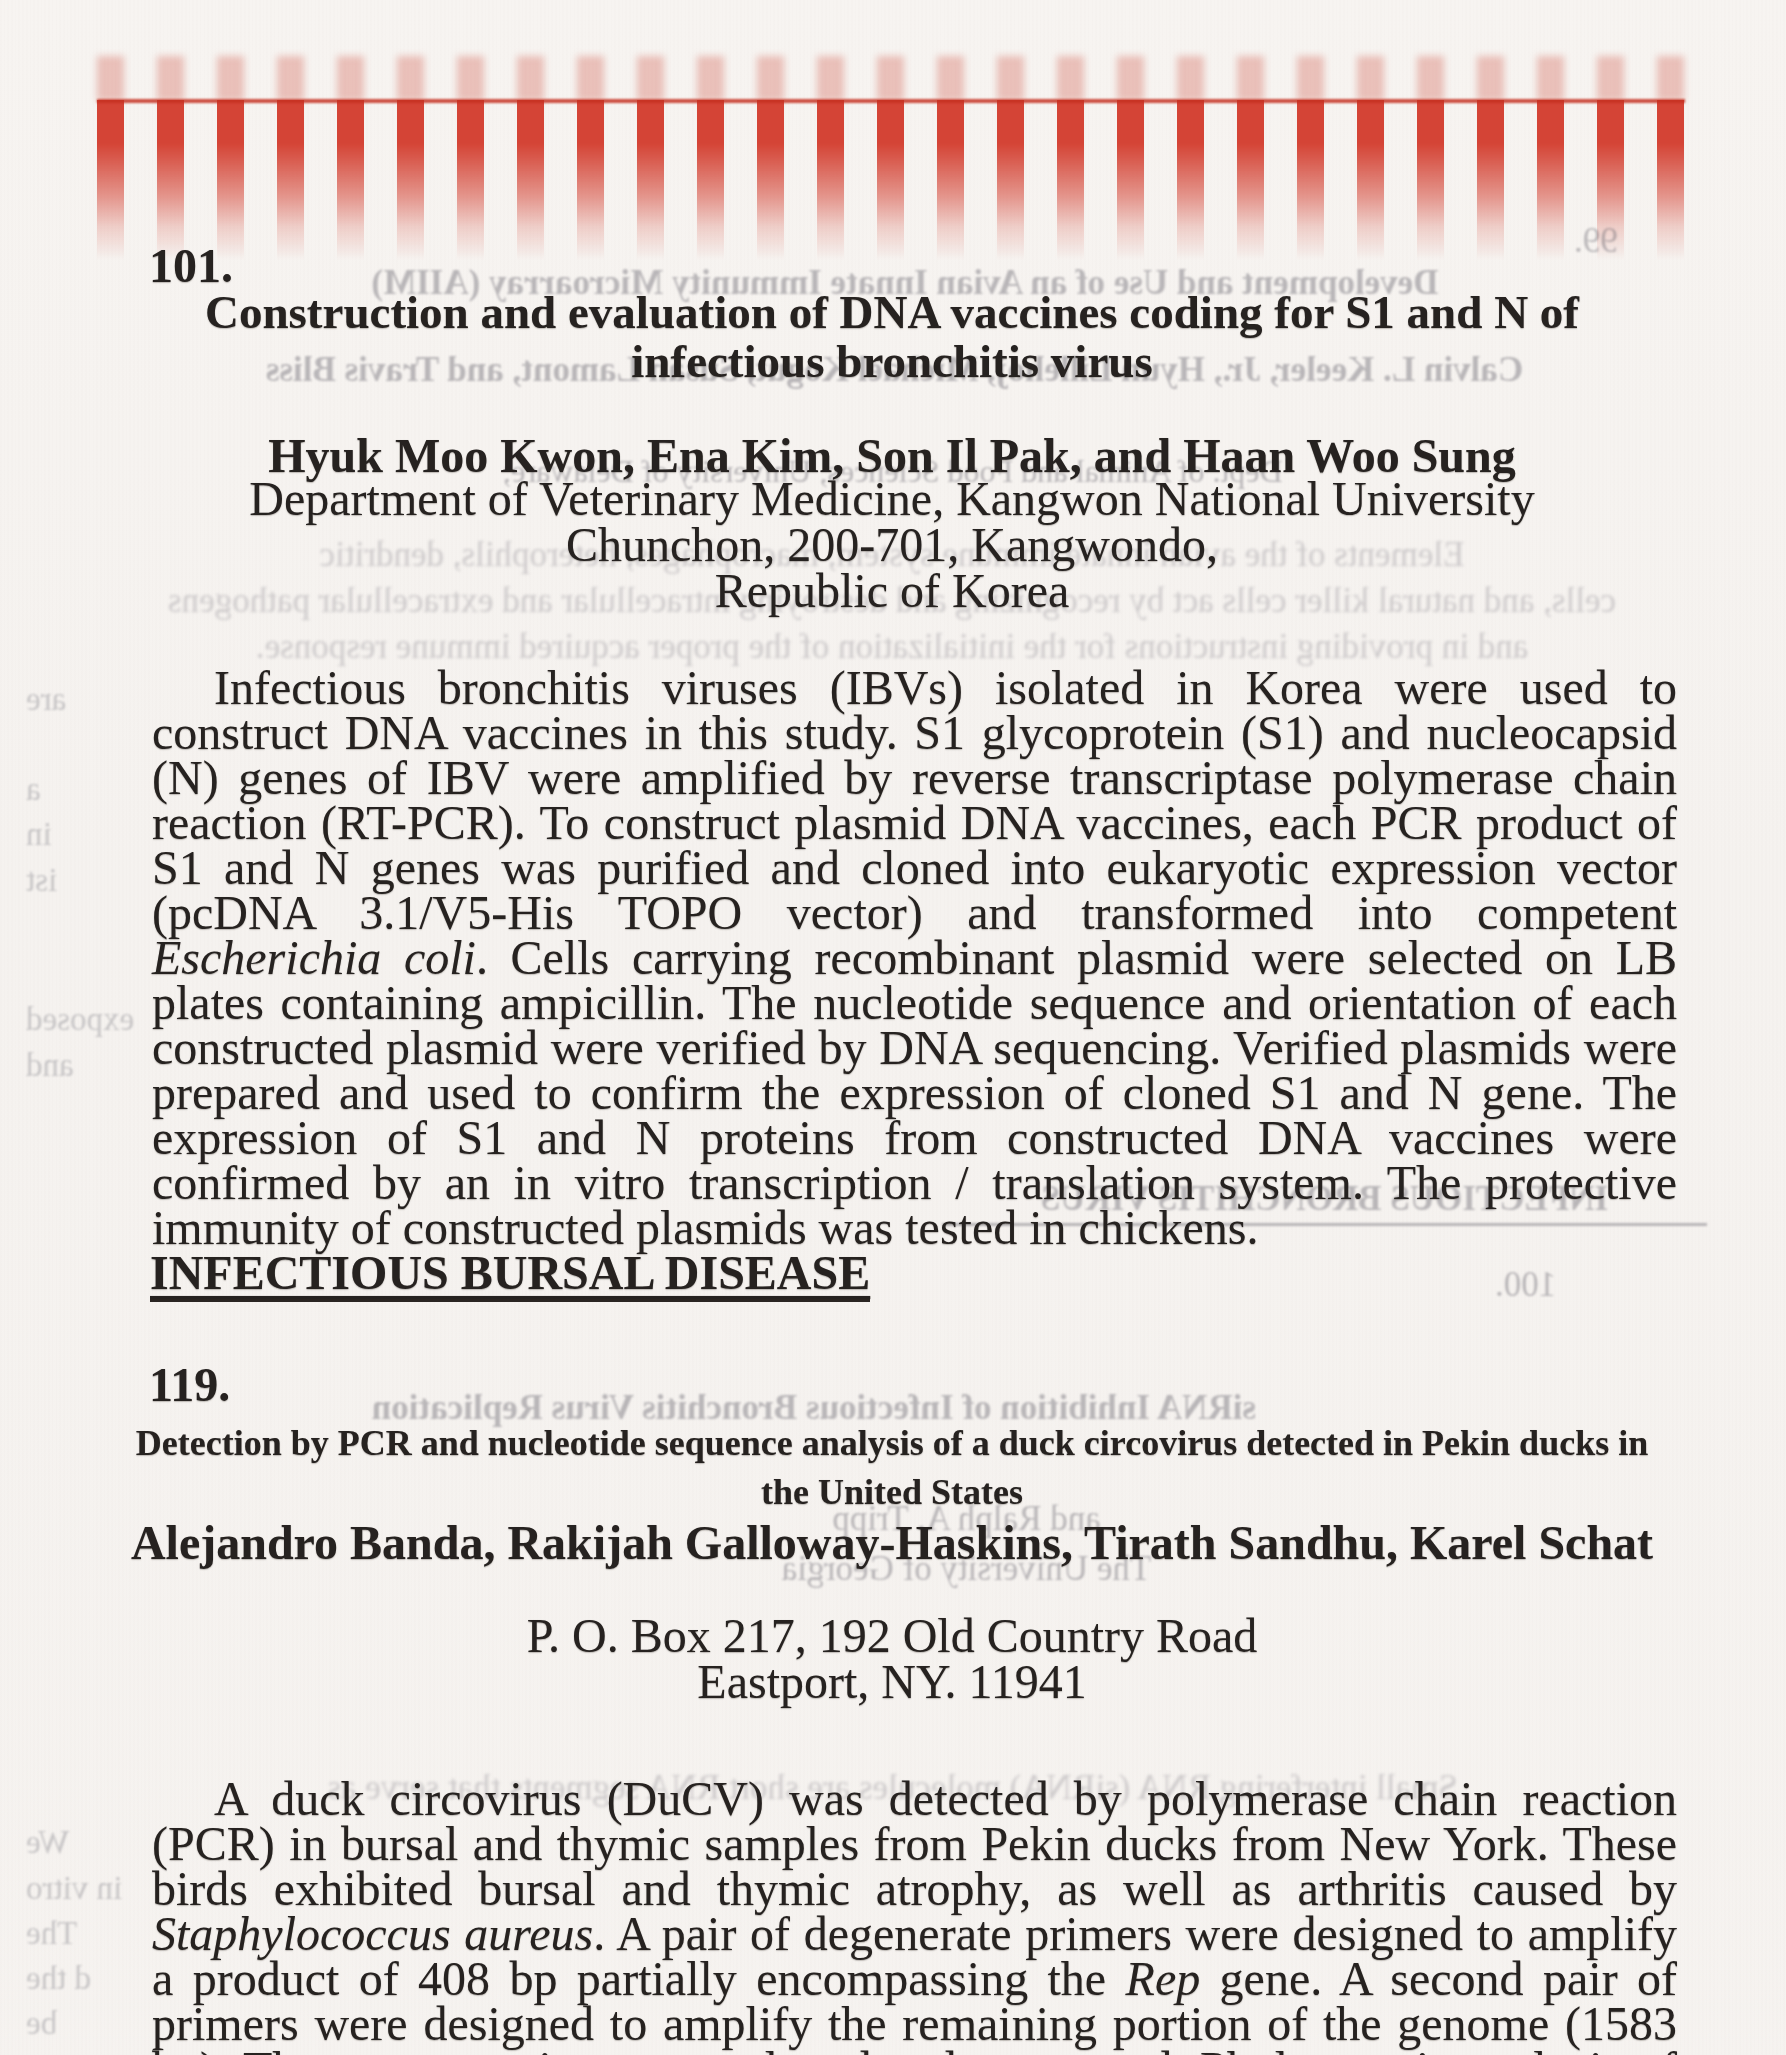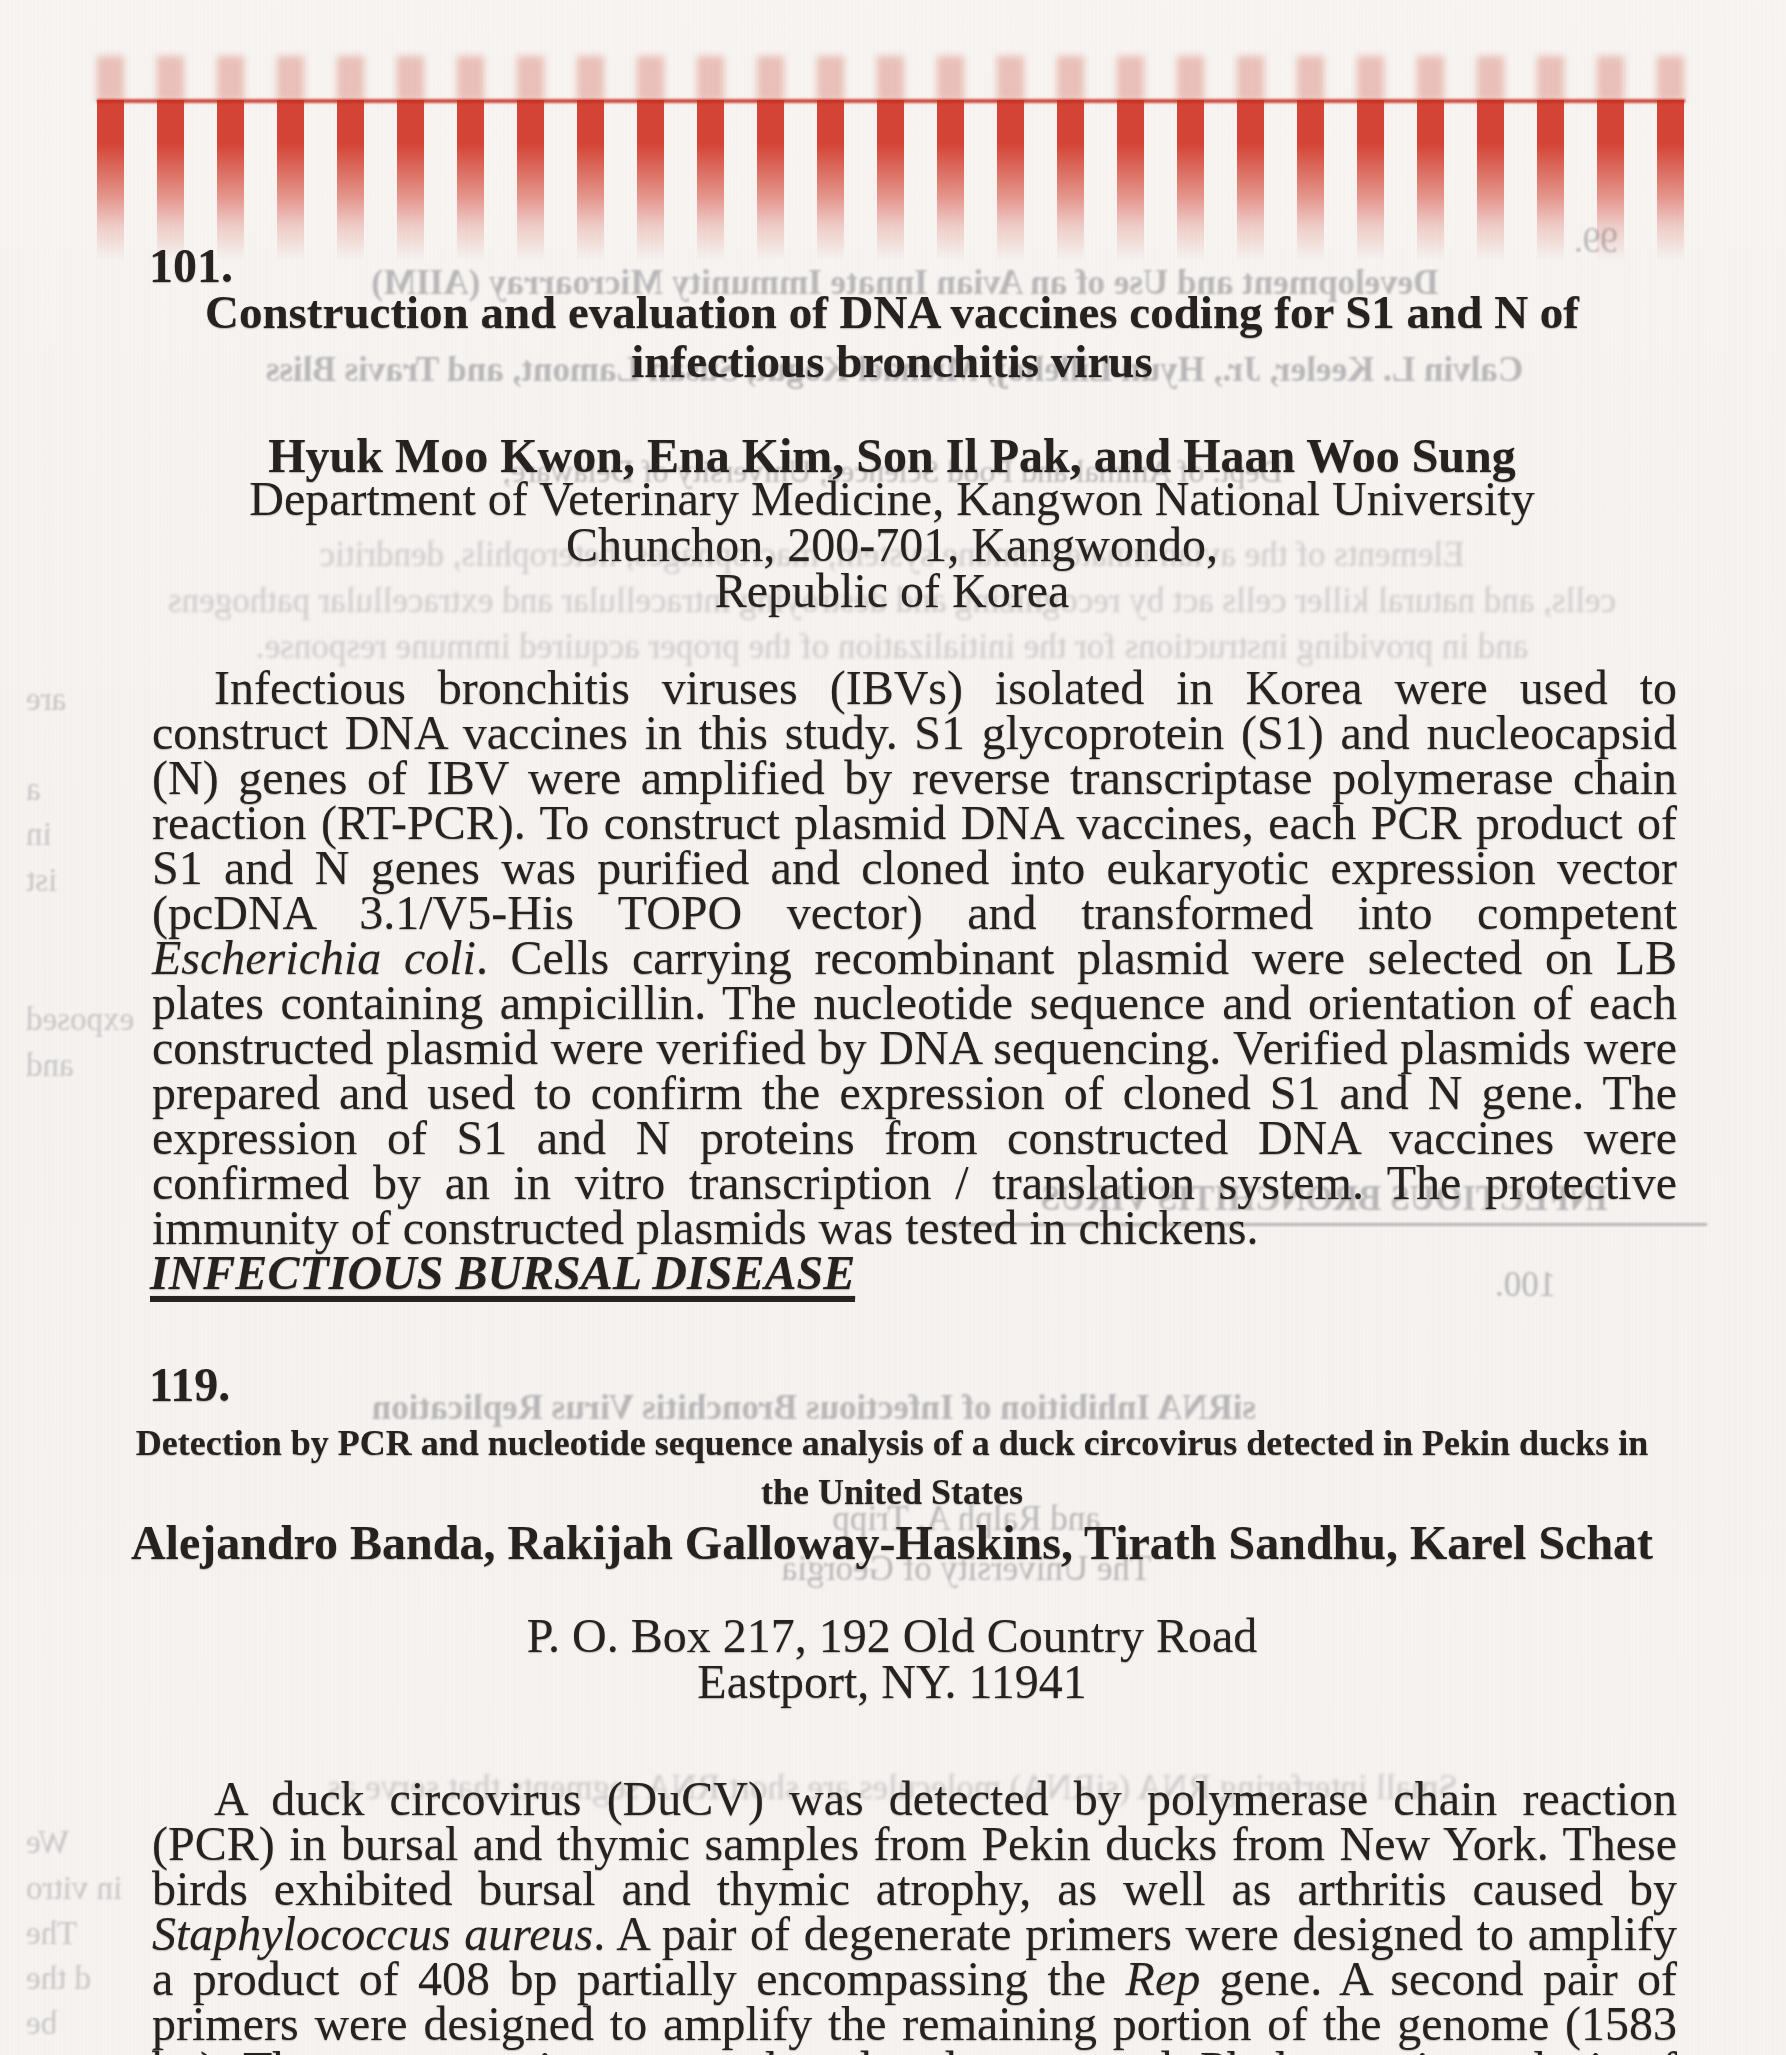--- a/index.html
+++ b/index.html
@@ -98,21 +98,21 @@
   <div class="abs ghost frag" style="left:26px;top:2002px;">be</div>
 
   <div class="abs ink base bold" style="left:149px;top:243px;">101.</div>
   <h1 class="abs ink base bold center titlelh" style="left:123px;top:288px;width:1538px;margin:0;font-size:47px;">Construction and evaluation of DNA vaccines coding for S1 and N of infectious bronchitis virus</h1>
   <div class="abs ink base bold center" style="left:123px;top:433px;width:1538px;">Hyuk Moo Kwon, Ena Kim, Son Il Pak, and Haan Woo Sung</div>
   <div class="abs ink base center" style="left:123px;top:476px;width:1538px;line-height:46px;">Department of Veterinary Medicine, Kangwon National University</div>
   <div class="abs ink base center" style="left:123px;top:522px;width:1538px;line-height:46px;">Chunchon, 200-701, Kangwondo,</div>
   <div class="abs ink base center" style="left:123px;top:568px;width:1538px;line-height:46px;">Republic of Korea</div>
   <p class="abs ink base body-par" style="left:152px;top:665px;width:1525px;margin:0;"><span>Infectious bronchitis viruses (IBVs) isolated in Korea were used to construct DNA vaccines in this study. S1 glycoprotein (S1) and nucleocapsid (N) genes of IBV were amplified by reverse transcriptase polymerase chain reaction (RT-PCR). To construct plasmid DNA vaccines, each PCR product of S1 and N genes was purified and cloned into eukaryotic expression vector (pcDNA 3.1/V5-His TOPO vector) and transformed into competent </span><i>Escherichia coli</i><span>. Cells carrying recombinant plasmid were selected on LB plates containing ampicillin. The nucleotide sequence and orientation of each constructed plasmid were verified by DNA sequencing. Verified plasmids were prepared and used to confirm the expression of cloned S1 and N gene. The expression of S1 and N proteins from constructed DNA vaccines were confirmed by an in vitro transcription / translation system. The protective immunity of constructed plasmids was tested in chickens.</span></p>
 
-  <div class="abs ink base" style="left:150px;top:1250px;font-style:italic;">
+  <div class="abs ink base" style="left:150px;top:1250px;">
     <span class="rule-heading">INFECTIOUS BURSAL DISEASE</span>
   </div>
 
   <div class="abs ink base bold" style="left:149px;top:1362px;">119.</div>
   <h1 class="abs ink base bold center titlelh" style="left:123px;top:1419px;width:1538px;margin:0;font-size:36px;">Detection by PCR and nucleotide sequence analysis of a duck circovirus detected in Pekin ducks in the United States</h1>
   <div class="abs ink base bold center" style="left:123px;top:1520px;width:1538px;">Alejandro Banda, Rakijah Galloway-Haskins, Tirath Sandhu, Karel Schat</div>
   <div class="abs ink base center" style="left:123px;top:1613px;width:1538px;line-height:46px;">P. O. Box 217, 192 Old Country Road</div>
   <div class="abs ink base center" style="left:123px;top:1659px;width:1538px;line-height:46px;">Eastport, NY. 11941</div>
   <p class="abs ink base body-par" style="left:152px;top:1776px;width:1525px;margin:0;"><span>A duck circovirus (DuCV) was detected by polymerase chain reaction (PCR) in bursal and thymic samples from Pekin ducks from New York. These birds exhibited bursal and thymic atrophy, as well as arthritis caused by </span><i>Staphylococcus aureus</i><span>.  A pair of degenerate primers were designed to amplify a product of 408 bp partially encompassing the </span><i>Rep</i><span> gene.   A second pair of primers were designed to amplify the remaining portion of the genome (1583 bp).  These two portions were cloned and sequenced.  Phylogenetic analysis of the complete genome was performed by the neighbor-joining method. The circovirus detected in NY is closely related to the virus detected in Germany (93.7% of nucleotide identity).  The genomic organization of this new circovirus included the presence of four open reading frames (ORF), one stem-loop structure and four copies of 44 bp repeats. The two major ORFs corresponded to the genes </span></p>
 

